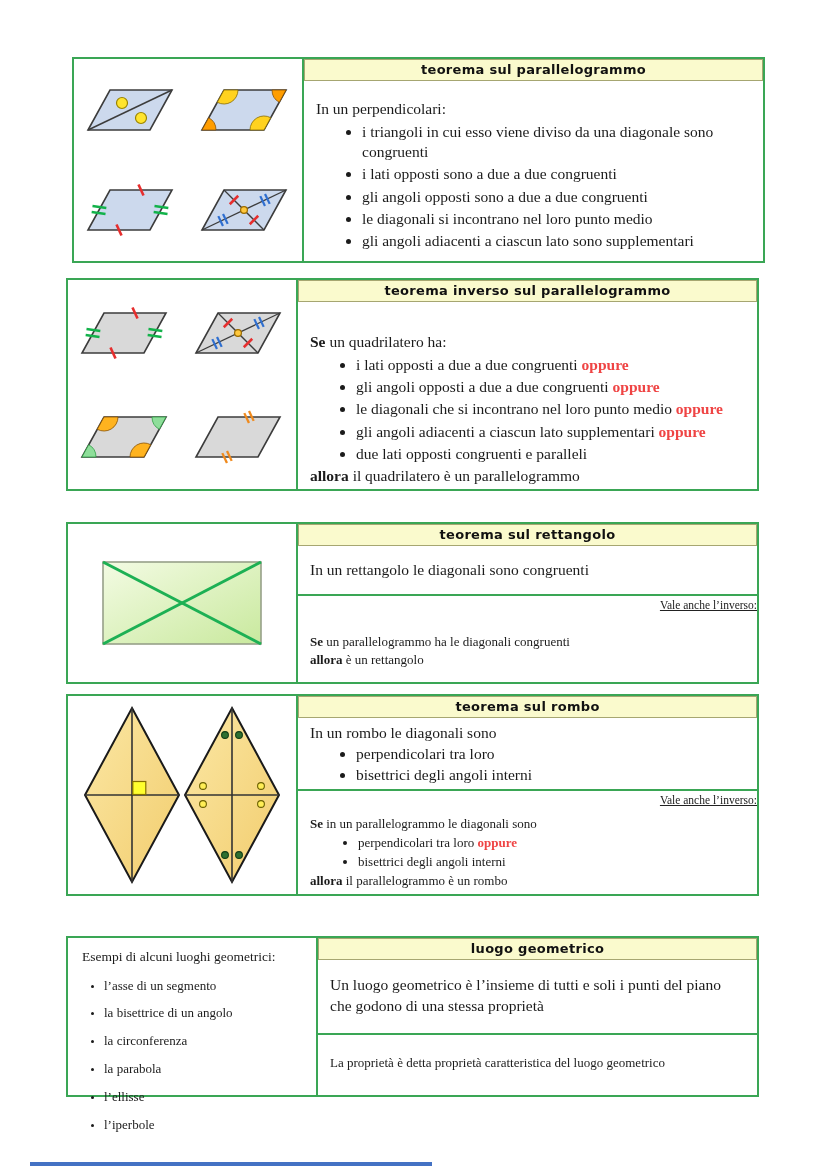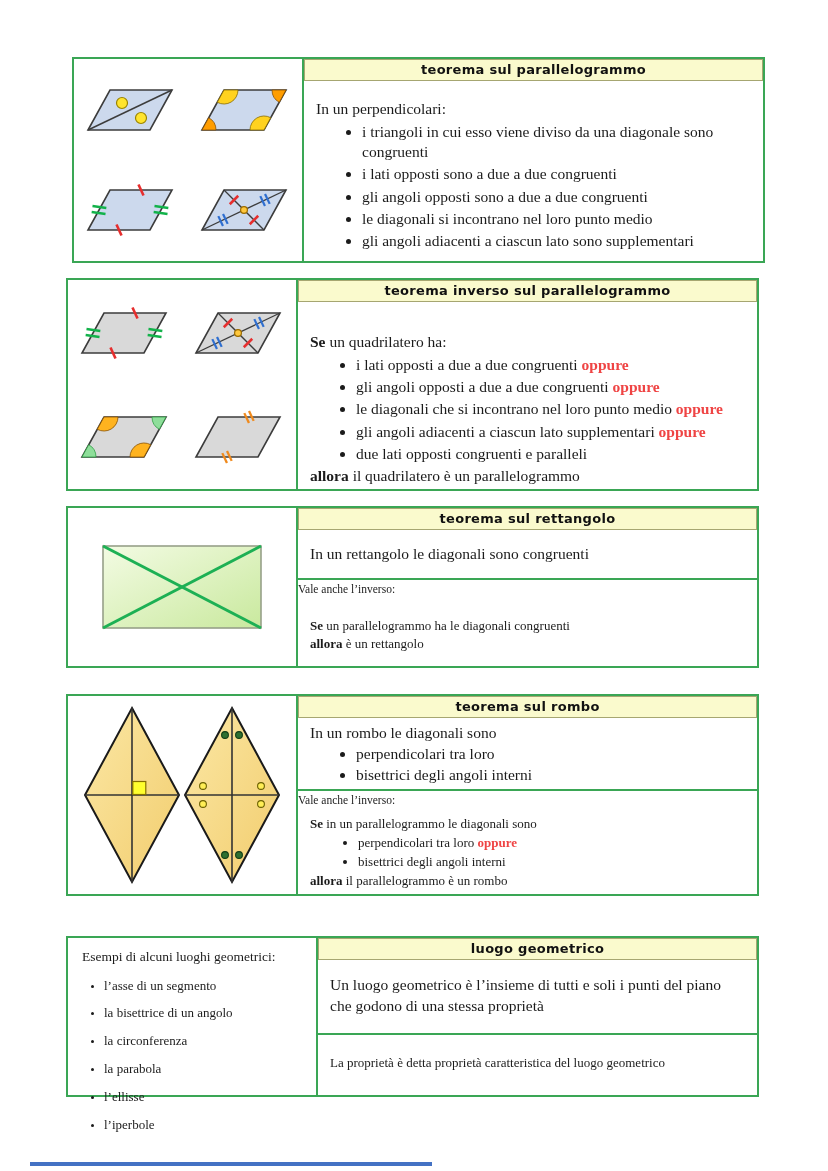--- a/index.html
+++ b/index.html
@@ -11,21 +11,21 @@
   .left-cell.top{align-items:flex-start;justify-content:flex-start;}
   .right-cell{flex:1;border-left:2px solid #3aa655;display:flex;flex-direction:column;min-width:0;}
   .hdr{background:#fafacd;border:1px solid #a6a671;text-align:center;
        font-family:"DejaVu Sans","Liberation Sans",sans-serif;font-size:13px;font-weight:600;
        padding:2px 0 3px 0;letter-spacing:.3px;color:#111;}
   .content{font-size:15.5px;line-height:1.3;}
   .content ul{margin:3px 0 0 0;padding-left:46px;}
   .content li{margin:2px 0;}
   .statement{font-size:15.5px;line-height:1.35;}
   .divider{border-top:2px solid #3aa655;}
-  .vale{font-size:11.5px;text-align:left;padding:3px 0 2px 0;color:#222;}
+  .vale{font-size:11.5px;text-align:right;padding:3px 0 2px 0;color:#222;text-decoration:underline;}
   .inv{font-size:13px;line-height:1.4;}
   .inv ul{margin:1px 0 0 0;padding-left:40px;}
   .inv li{margin:1px 8px;}
   b{font-weight:bold;}
   .oppure{color:#ef4444;font-weight:bold;}
   svg{overflow:visible;display:block;}
   .s5-left{font-size:13.5px;padding:10px 6px 0 14px;line-height:1.3;}
   .s5-left ul{margin:12px 0 0 0;padding-left:22px;}
   .s5-left li{margin:0 0 11px 0;font-size:13px;}
   .s5-left li::marker{font-size:10px;}
@@ -186,21 +186,21 @@
           <li><span>gli angoli opposti a due a due congruenti </span><span class="oppure">oppure</span></li>
           <li><span>le diagonali che si incontrano nel loro punto medio </span><span class="oppure">oppure</span></li>
           <li><span>gli angoli adiacenti a ciascun lato supplementari </span><span class="oppure">oppure</span></li>
           <li><span>due lati opposti congruenti e paralleli</span><span class="oppure"></span></li>
         </ul>
         <div><b>allora</b><span> il quadrilatero è un parallelogrammo</span></div>
       </div>
     </div>
   </div>
 
-  <div class="box" style="top:506px;height:162px;">
+  <div class="box" style="top:522px;height:162px;">
     <div class="left-cell">
       <svg width="170" height="95" viewBox="0 0 170 95">
         <defs>
           <linearGradient id="rectGrad" x1="0" y1="0" x2="1" y2="1">
             <stop offset="0" stop-color="#f3fbe3"></stop>
             <stop offset="1" stop-color="#c9e99e"></stop>
           </linearGradient>
         </defs>
         <rect x="6" y="6" width="158" height="82" fill="url(#rectGrad)" stroke="#97a089" stroke-width="1.6"></rect>
         <line x1="6" y1="6" x2="164" y2="88" stroke="#1db054" stroke-width="3"></line>

